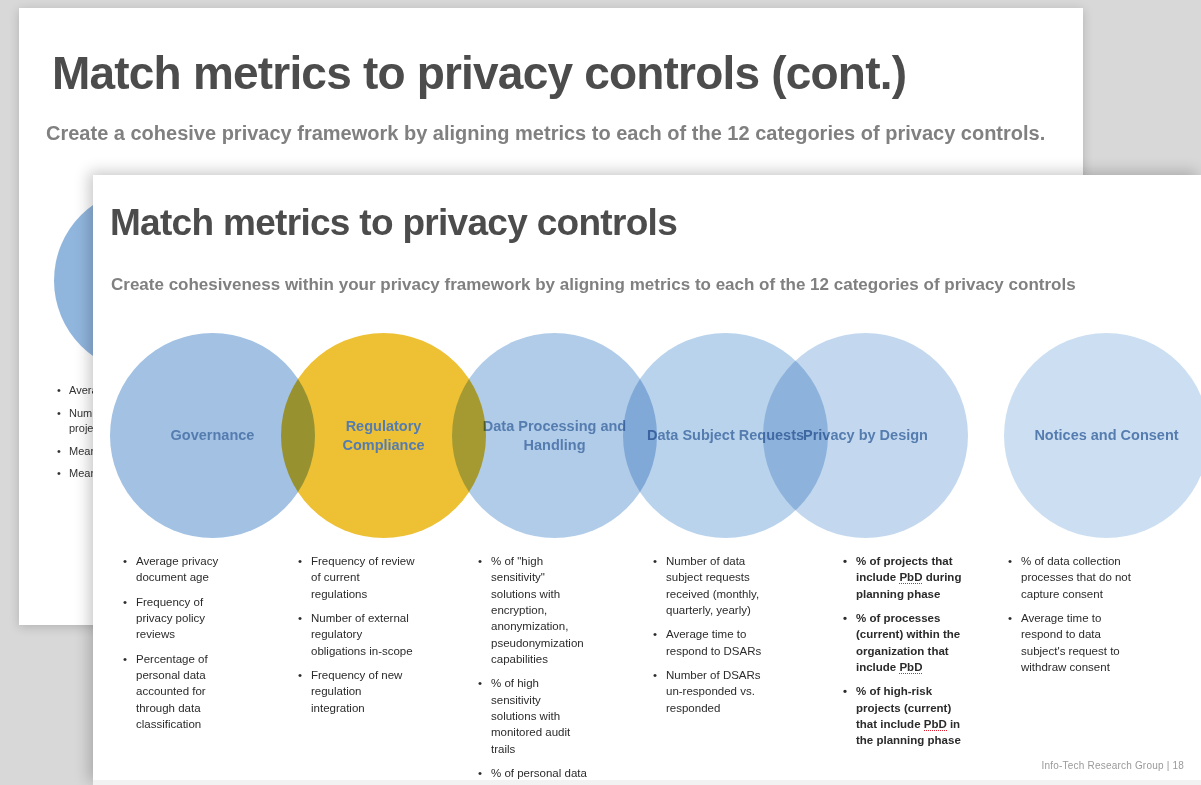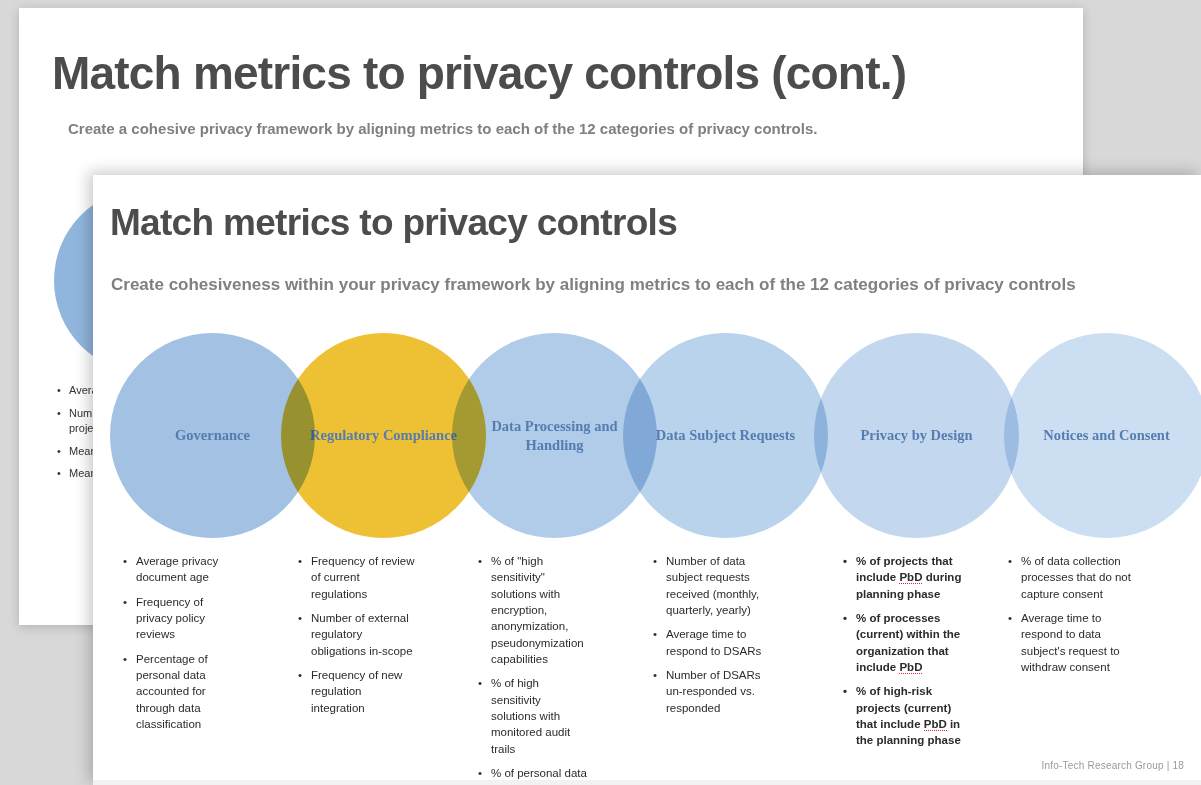--- a/index.html
+++ b/index.html
@@ -34,24 +34,24 @@
     left: 33px;
     top: 38px;
     font-size: 46px;
     font-weight: bold;
     color: #4c4c4c;
     letter-spacing: -0.8px;
     white-space: nowrap;
   }
   .back-sub {
     position: absolute;
-    left: 49px;
+    left: 27px;
     top: 110px;
     width: 1020px;
-    font-size: 15px;
+    font-size: 20px;
     font-weight: bold;
     color: #808080;
     line-height: 1.5;
   }
   .back-circle {
     position: absolute;
     border-radius: 50%;
     background: #8fb4dd;
     opacity: 0.85;
   }
@@ -119,21 +119,20 @@
     line-height: 1.48;
   }
 
   
   .circles {
     position: absolute;
     left: 0;
     top: 158px;
     width: 1108px;
     height: 210px;
-    font-family: Liberation Serif, serif;
   }
   .circle {
     position: absolute;
     top: 0;
     width: 205px;
     height: 205px;
     border-radius: 50%;
     display: flex;
     align-items: center;
     justify-content: center;
@@ -225,21 +224,21 @@
       </div>
       <div class="circle" id="circ1" style="left: 188px; background: #eab308; mix-blend-mode: multiply; opacity: 0.82;">
         <span>Regulatory Compliance</span>
       </div>
       <div class="circle" id="circ2" style="left: 359px; background: rgb(160, 193, 228); mix-blend-mode: multiply; opacity: 0.82;">
         <span>Data Processing and Handling</span>
       </div>
       <div class="circle" id="circ3" style="left: 530px; background: rgb(170, 202, 232); mix-blend-mode: multiply; opacity: 0.82;">
         <span>Data Subject Requests</span>
       </div>
-      <div class="circle" id="circ4" style="left: 721px; background: rgb(182, 208, 235); mix-blend-mode: multiply; opacity: 0.82;">
+      <div class="circle" id="circ4" style="left: 670px; background: rgb(182, 208, 235); mix-blend-mode: multiply; opacity: 0.82;">
         <span>Privacy by Design</span>
       </div>
       <div class="circle" id="circ5" style="left: 911px; background: rgb(193, 216, 239); mix-blend-mode: multiply; opacity: 0.82;">
         <span>Notices and Consent</span>
       </div>
     </div>
 
     <div class="cols">
       <div class="col" id="col0" style="left: 30px; width: 118px;">
           <ul>

